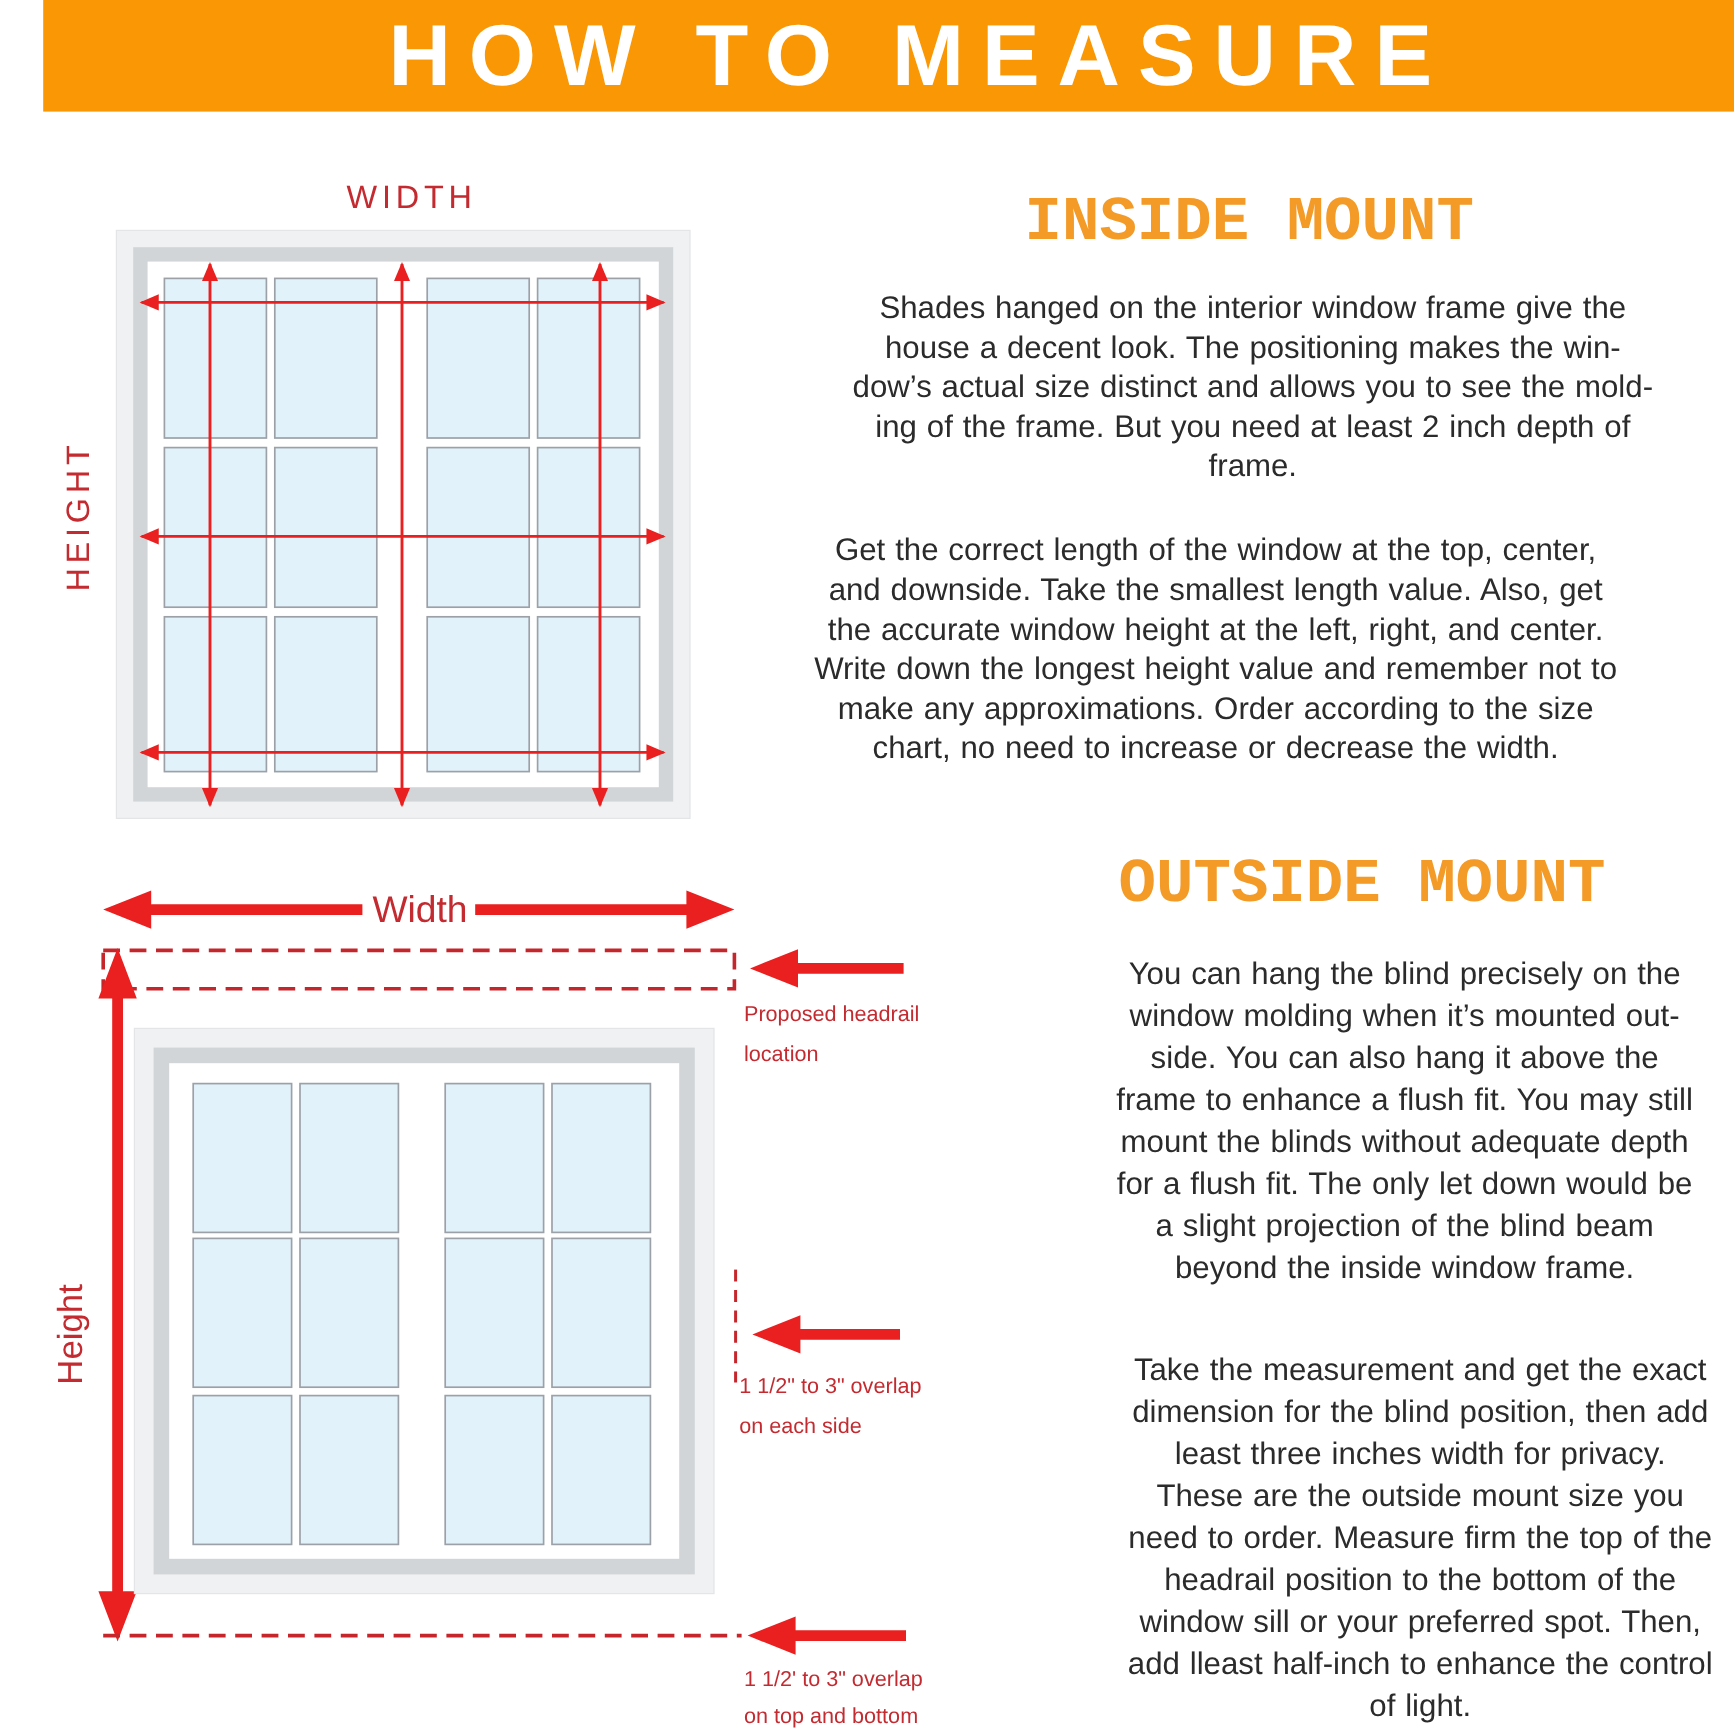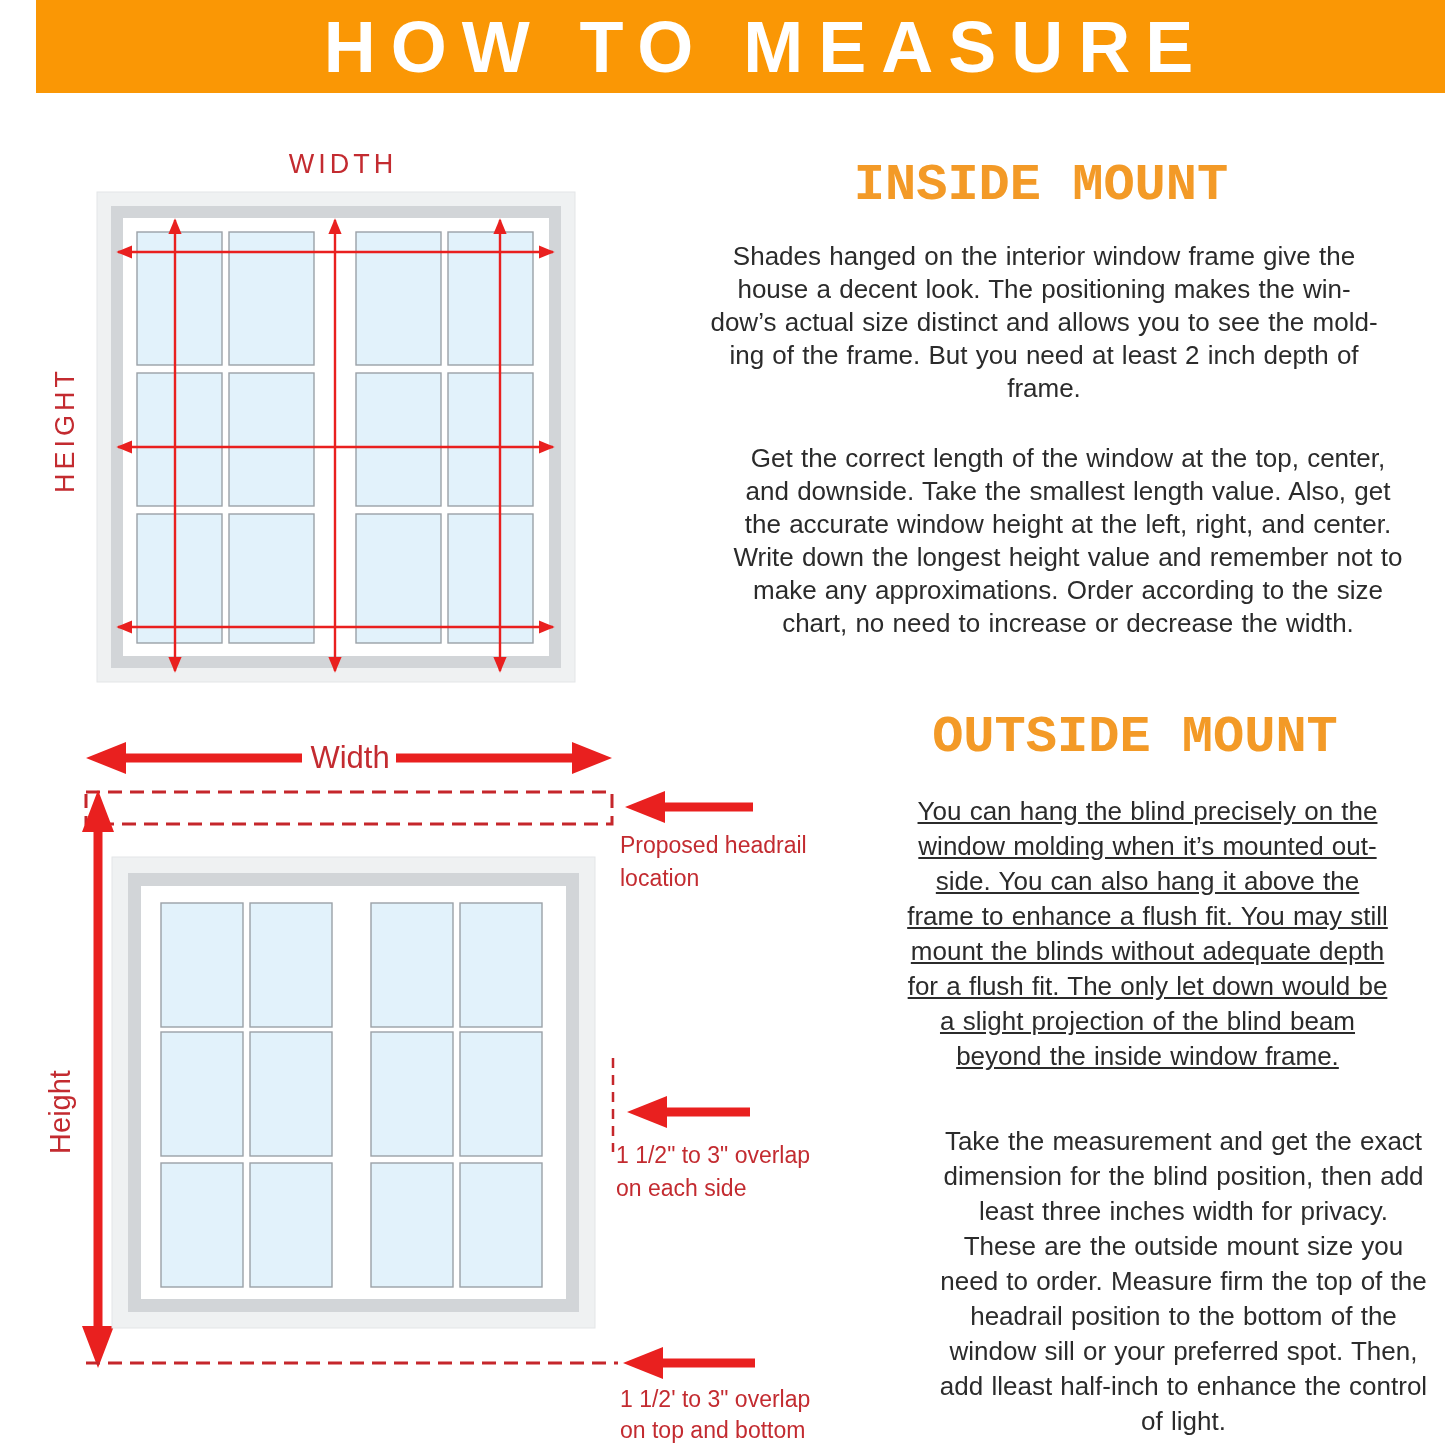--- a/index.html
+++ b/index.html
@@ -17,21 +17,21 @@
   .banner-title{color:var(--banner-text);font-size:72px;font-weight:bold;
     letter-spacing:15px;text-indent:15px;}
   .red-label{color:var(--label-red);}
   .dim-label-top{font-size:27px;letter-spacing:4px;text-align:center;}
   .rot{transform:rotate(-90deg);transform-origin:center center;}
   .section-heading{font-size:52px;font-weight:bold;color:var(--heading-orange);
     text-align:center;letter-spacing:0;font-family:Liberation Mono, monospace;}
   .para{font-size:26px;color:var(--body-text);white-space:pre-line;word-spacing:1px;text-align:center;}
   .para.inside{line-height:33px;}
   .para.outside{line-height:35px;}
-  .anno{font-size:23px;line-height:33px;white-space:pre-line;color:var(--label-red);}
+  .anno{font-size:18px;line-height:33px;white-space:pre-line;color:var(--label-red);}
   .frame-outer{fill:var(--frame-light);stroke:#e3e5e7;stroke-width:1;}
   .frame-band{fill:var(--frame-mid);}
   .frame-white{fill:var(--frame-white);}
   .pane{fill:var(--pane-blue);stroke:var(--pane-border);stroke-width:1.4;}
   .thinline{stroke:var(--arrow-red);stroke-width:2.4;fill:none;}
   .thinhead{fill:var(--arrow-red);}
   .thick{fill:var(--arrow-red);}
   .dash{stroke:var(--dashed-red);fill:none;}
 </style>
 </head>
@@ -78,21 +78,21 @@
     <line class="thinline" x1="28" y1="442" x2="463" y2="442" marker-start="url(#th)" marker-end="url(#th)"></line>
   </g>
 </svg>
 
 <div class="abs section-heading" style="left:668px;top:156px;width:746px;">INSIDE MOUNT</div>
 <div class="abs para inside" style="left:668px;top:240px;width:752px;">Shades hanged on the interior window frame give the
 house a decent look. The positioning makes the win-
 dow’s actual size distinct and allows you to see the mold-
 ing of the frame. But you need at least 2 inch depth of
 frame.</div>
-<div class="abs para inside" style="left:692px;top:442px;width:752px;">Get the correct length of the window at the top, center,
+<div class="abs para inside" style="left:637px;top:442px;width:752px;">Get the correct length of the window at the top, center,
 and downside. Take the smallest length value. Also, get
 the accurate window height at the left, right, and center.
 Write down the longest height value and remember not to
 make any approximations. Order according to the size
 chart, no need to increase or decrease the width.</div>
 
 <svg class="abs" style="left:20px;top:700px;" width="780" height="745" viewBox="0 0 780 745">
   <g>
     <polygon class="thick" points="66,58 106,42 106,53.5 282,53.5 282,62.5 106,62.5 106,74"></polygon>
     <polygon class="thick" points="592,58 552,42 552,53.5 376,53.5 376,62.5 552,62.5 552,74"></polygon>
@@ -128,21 +128,21 @@
 <div class="abs red-label" style="left:295px;top:740px;width:110px;font-size:31px;text-align:center;">Width</div>
 <div class="abs red-label rot" style="left:10px;top:1098px;width:95px;height:28px;font-size:29px;text-align:center;">Height</div>
 <div class="abs anno" style="left:620px;top:829px;width:260px;">Proposed headrail
 location</div>
 <div class="abs anno" style="left:616px;top:1139px;width:260px;">1 1/2" to 3" overlap
 on each side</div>
 <div class="abs anno" style="left:620px;top:1384px;width:260px;line-height:31px;">1 1/2' to 3" overlap
 on top and bottom</div>
 
 <div class="abs section-heading" style="left:875px;top:708px;width:520px;">OUTSIDE MOUNT</div>
-<div class="abs para outside" style="left:875px;top:794px;width:545px;text-decoration:underline;">You can hang the blind precisely on the
+<div class="abs para outside" style="left:898px;top:794px;width:545px;">You can hang the blind precisely on the
 window molding when it’s mounted out-
 side. You can also hang it above the
 frame to enhance a flush fit. You may still
 mount the blinds without adequate depth
 for a flush fit. The only let down would be
 a slight projection of the blind beam
 beyond the inside window frame.</div>
 <div class="abs para outside" style="left:875px;top:1124px;width:545px;margin-left:36px;">Take the measurement and get the exact
 dimension for the blind position, then add
 least three inches width for privacy.

